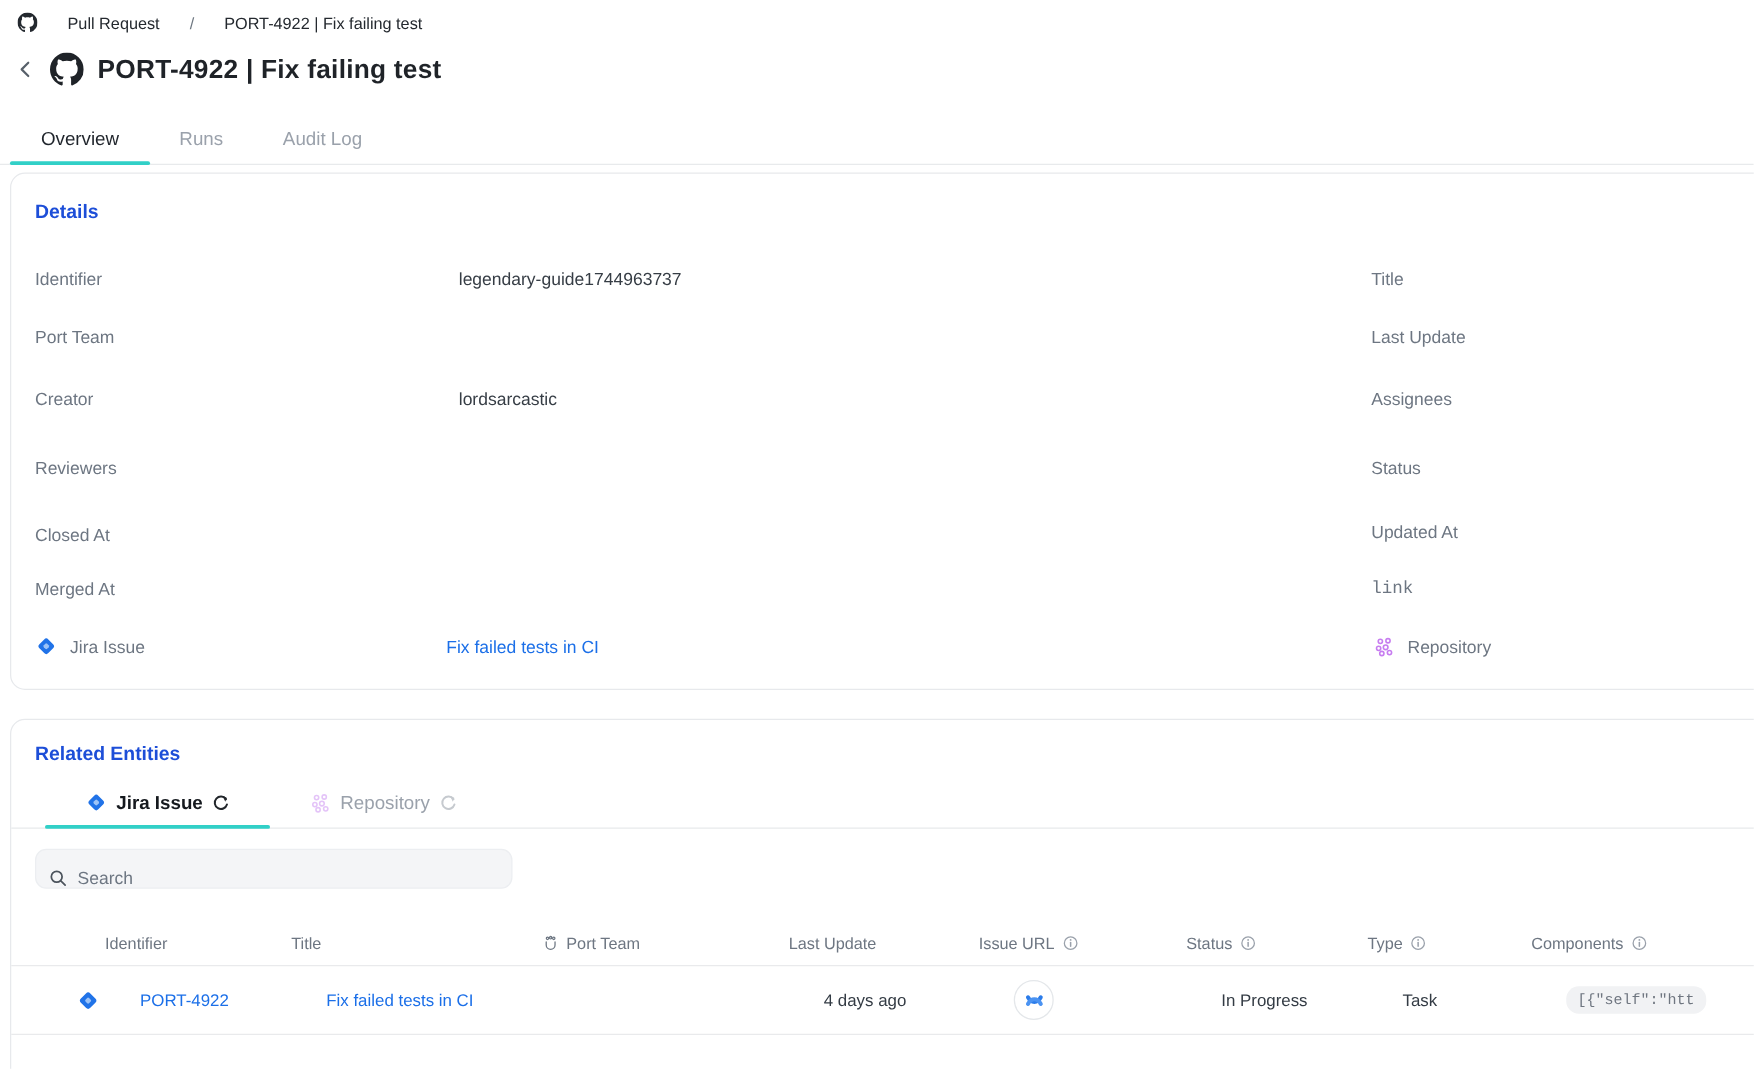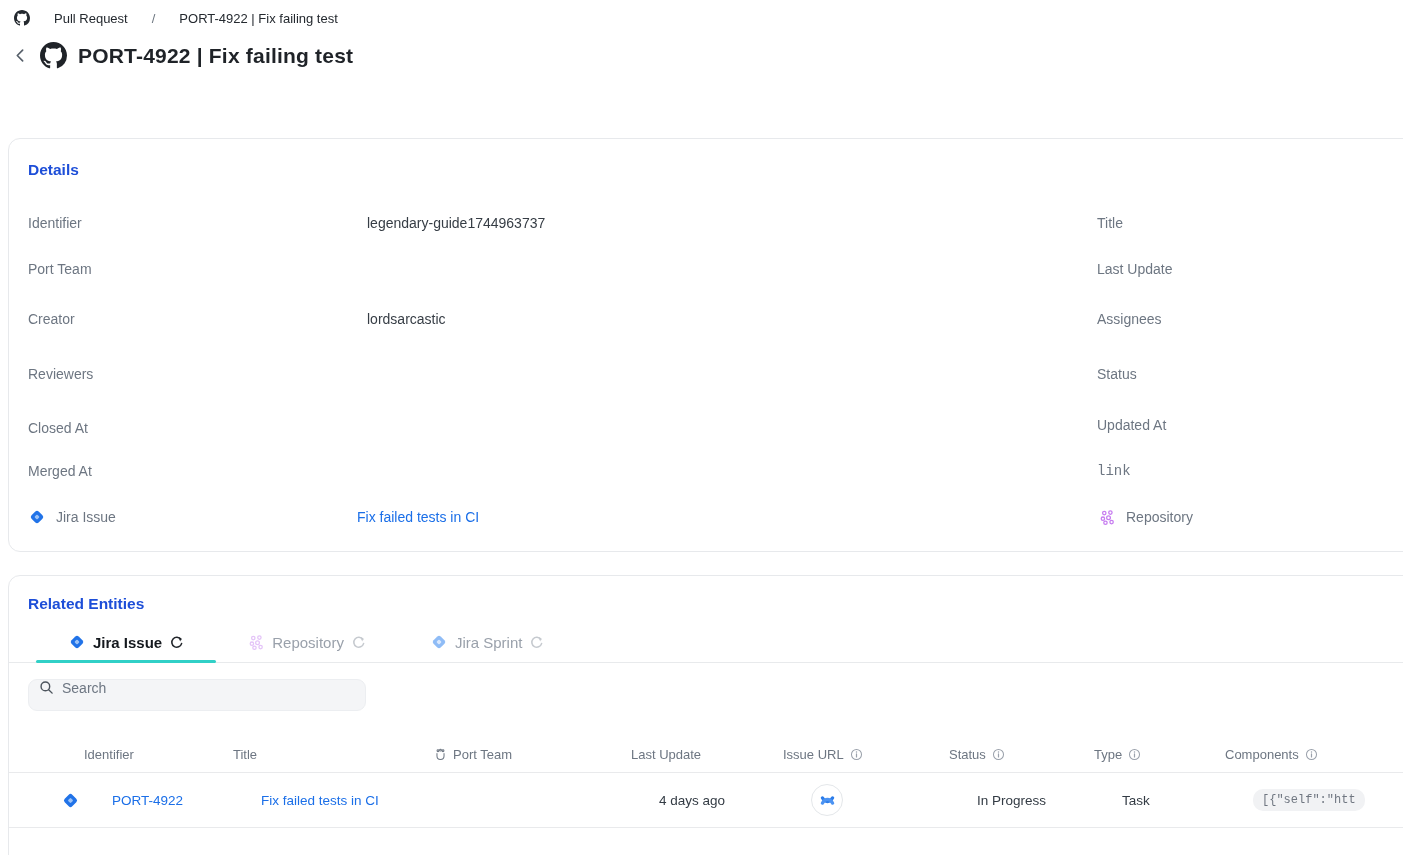--- a/index.html
+++ b/index.html
@@ -39,21 +39,21 @@
 
   
   .rel-tabs { position:absolute; top:46px; left:0; right:0; height:41px; display:flex; padding-left:27px; border-bottom:1px solid #e8eaec; }
   .rel-tab { position:relative; display:flex; align-items:center; gap:7px; padding:0 32px; font-size:15px; color:#9aa1ab; cursor:pointer; }
   .rel-tab .arrow { color:#c6cacf; display:flex; }
   .rel-tab.active { color:#15191e; font-weight:600; }
   .rel-tab.active .arrow { color:#22262b; }
   .rel-tab.active::after { content:""; position:absolute; left:0; right:0; bottom:-1px; height:3px; background:#31d0c7; border-radius:2px; }
 
   
-  .search { position:absolute; top:103px; left:19px; width:338px; height:32px; background:#f4f5f7; border:1px solid #eceef1; border-radius:9px; display:flex; align-items:flex-start; padding:0 10px; gap:8px; }
+  .search { position:absolute; top:103px; left:19px; width:382px; height:32px; background:#f4f5f7; border:1px solid #eceef1; border-radius:9px; display:flex; align-items:flex-end; padding:0 10px; gap:8px; }
   .search input { border:none; outline:none; background:transparent; font-size:14px; color:#363d45; width:100%;
     font-family:"Liberation Sans","DejaVu Sans",sans-serif; }
   .search input::placeholder { color:#6d7682; }
 
   
   .tbl { position:absolute; left:0; right:0; }
   .trow { display:grid; grid-template-columns:56px 149px 201px 197px 152px 166px 145px 131px 210px; align-items:center; padding-left:19px; }
   .thead { top:160px; height:37px; border-bottom:1px solid #e9eaec; }
   .thead .th { font-size:13px; color:#6d7682; display:flex; align-items:center; gap:6px; }
   .tdata { top:197px; height:55px; border-bottom:1px solid #e9eaec; }
@@ -88,20 +88,25 @@
         </svg>
     </span>
     <span class="icon">
       <svg width="27" height="27" viewBox="0 0 16 16" fill="#1f2328">
           <path d="M8 0C3.58 0 0 3.58 0 8c0 3.54 2.29 6.53 5.47 7.59.4.07.55-.17.55-.38 0-.19-.01-.82-.01-1.49-2.01.37-2.53-.49-2.69-.94-.09-.23-.48-.94-.82-1.13-.28-.15-.68-.52-.01-.53.63-.01 1.08.58 1.23.82.72 1.21 1.87.87 2.33.66.07-.52.28-.87.51-1.07-1.78-.2-3.64-.89-3.64-3.95 0-.87.31-1.59.82-2.15-.08-.2-.36-1.02.08-2.12 0 0 .67-.21 2.2.82.64-.18 1.32-.27 2-.27s1.36.09 2 .27c1.53-1.04 2.2-.82 2.2-.82.44 1.1.16 1.92.08 2.12.51.56.82 1.27.82 2.15 0 3.07-1.87 3.75-3.65 3.95.29.25.54.73.54 1.48 0 1.07-.01 1.93-.01 2.2 0 .21.15.46.55.38A8.01 8.01 0 0 0 16 8c0-4.42-3.58-8-8-8z"></path>
         </svg>
     </span>
     <h1 class="page-title">PORT-4922 | Fix failing test</h1>
   </div>
 
+  <div class="main-tabs">
+    <div class="main-tab w1 active">Overview</div>
+    <div class="main-tab w2">Runs</div>
+    <div class="main-tab w3">Audit Log</div>
+  </div>
 
   <div class="card card-details">
     <div class="card-h" style="top:22px;">Details</div>
 
     <div class="frow" style="top:73px;  left:19px;">
       <span class="flabel">Identifier</span>
       <span class="fvalue">legendary-guide1744963737</span>
     </div>
     <div class="frow" style="top:119px; left:19px;">
       <span class="flabel">Port Team</span>
@@ -191,35 +196,20 @@
           <svg width="17" height="17" viewBox="0 0 20 20" fill="none" stroke="#e4c4f8" stroke-width="1.5">
               <circle cx="6.2" cy="4.8" r="2"></circle>
               <circle cx="13.4" cy="4.2" r="2"></circle>
               <circle cx="4.6" cy="11.4" r="2"></circle>
               <circle cx="11.2" cy="10.4" r="2.2"></circle>
               <circle cx="7.6" cy="16.2" r="2"></circle>
               <circle cx="14.8" cy="15.4" r="2"></circle>
             </svg>
         </span>
         <span>Repository</span>
-        <span class="arrow icon">
-          <svg width="15" height="15" viewBox="0 0 16 16" fill="none" stroke="currentColor" stroke-width="1.7" stroke-linecap="round">
-              <path d="M12.6 4.6 A5.3 5.3 0 1 0 13.4 9.2"></path>
-              <path d="M9.8 2.2 L13.2 3.4 L12 6.8" fill="currentColor" stroke="none"></path>
-            </svg>
-        </span>
-      </div>
-      <div class="rel-tab">
-        <span class="icon">
-          <svg width="18" height="18" viewBox="0 0 20 20">
-              <rect x="4.4" y="4.4" width="11.2" height="11.2" rx="2.6" transform="rotate(45 10 10)" fill="#8fbcf6"></rect>
-              <rect x="7.9" y="7.9" width="4.2" height="4.2" rx="1.1" transform="rotate(45 10 10)" fill="#d9e8fd"></rect>
-            </svg>
-        </span>
-        <span>Jira Sprint</span>
         <span class="arrow icon">
           <svg width="15" height="15" viewBox="0 0 16 16" fill="none" stroke="currentColor" stroke-width="1.7" stroke-linecap="round">
               <path d="M12.6 4.6 A5.3 5.3 0 1 0 13.4 9.2"></path>
               <path d="M9.8 2.2 L13.2 3.4 L12 6.8" fill="currentColor" stroke="none"></path>
             </svg>
         </span>
       </div>
     </div>
 
     <div class="search">

